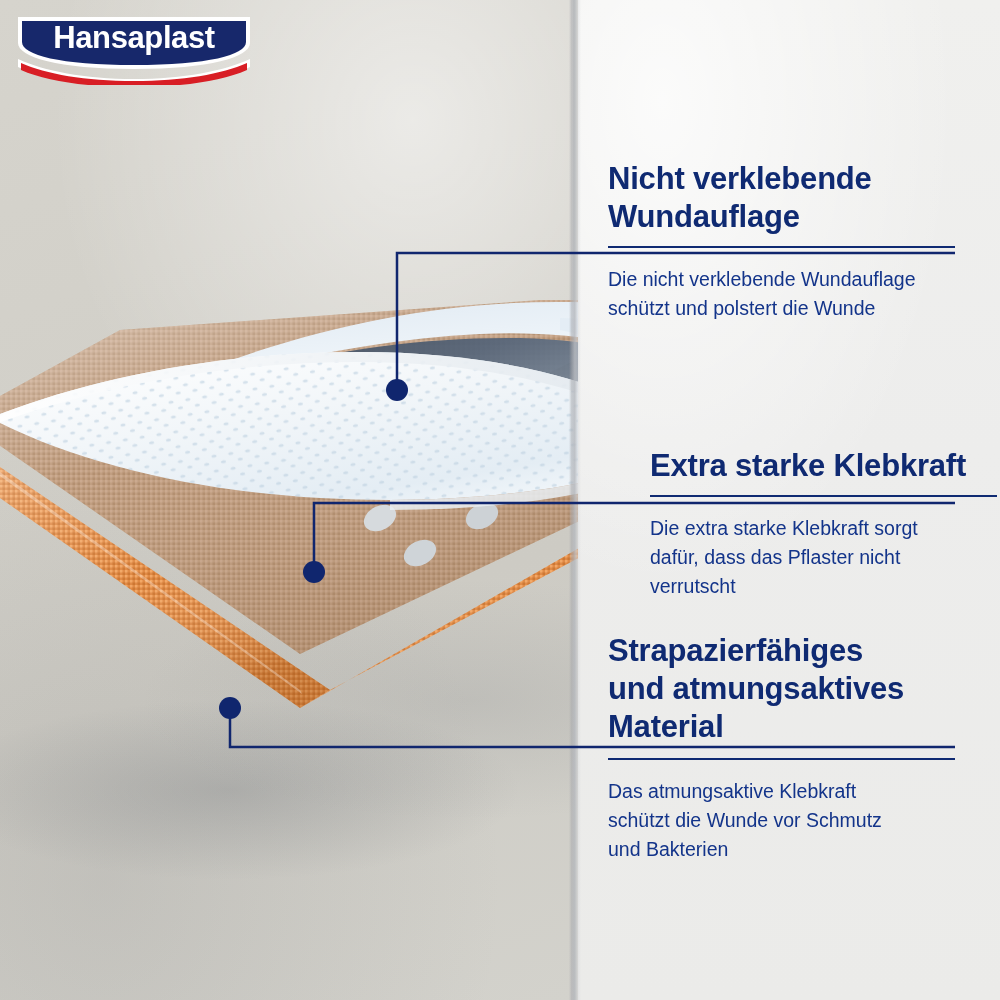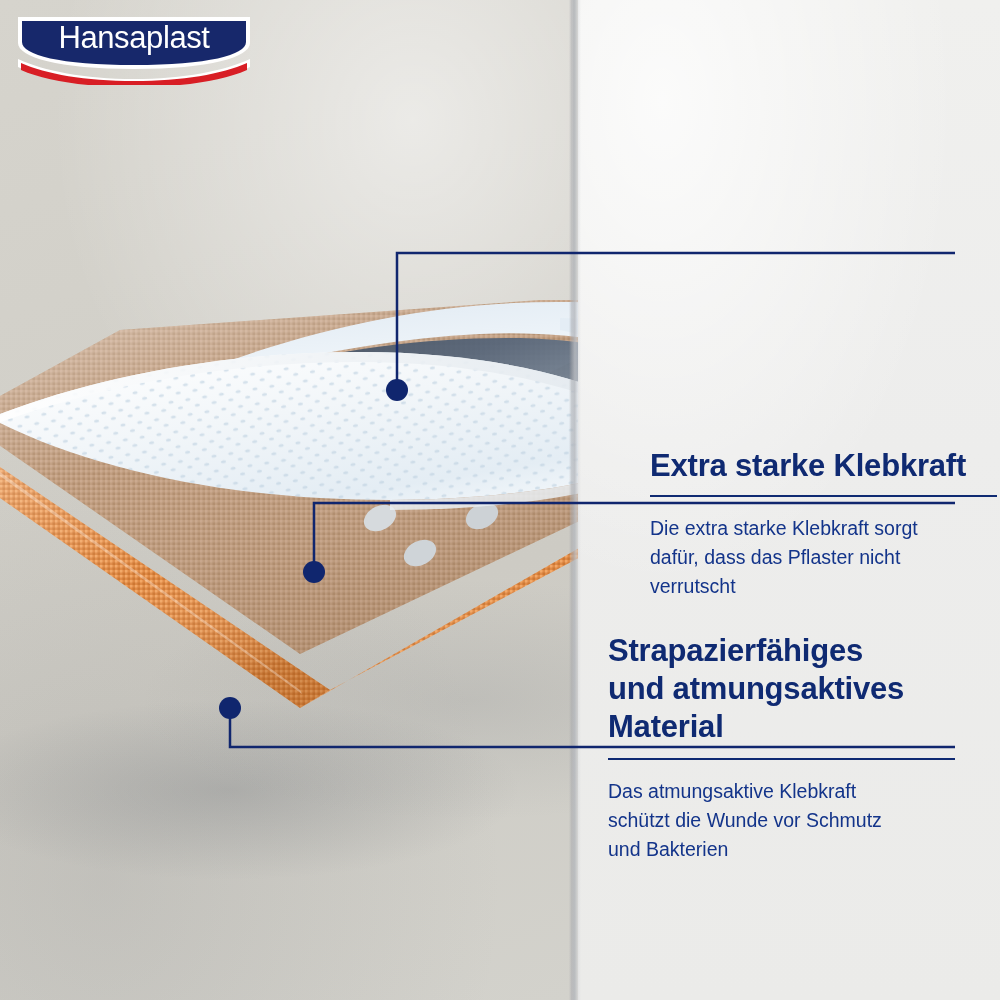--- a/index.html
+++ b/index.html
@@ -67,21 +67,21 @@
   }
   .logo-wordmark {
     position: absolute;
     left: 0; top: 0;
     width: 240px; height: 52px;
     display: flex;
     align-items: center;
     justify-content: center;
     color: #ffffff;
     font-size: 31px;
-    font-weight: 400;
+    font-weight: 700;
     letter-spacing: -0.4px;
     padding-bottom: 3px;
     box-sizing: border-box;
   }
 
   
   .connectors {
     position: absolute;
     left: 0; top: 0;
     width: 1000px; height: 1000px;
@@ -281,20 +281,27 @@
         <path d="M 230,708 L 230,747 L 955,747"></path>
       </g>
       <g fill="#10266e">
         <circle cx="397" cy="390" r="11"></circle>
         <circle cx="314" cy="572" r="11"></circle>
         <circle cx="230" cy="708" r="11"></circle>
       </g>
     </svg>
   </div>
 
+  <div class="callout" id="callout-1">
+    <h2>Nicht verklebende
+Wundauflage</h2>
+    <div class="rule"></div>
+    <p>Die nicht verklebende Wundauflage
+schützt und polstert die Wunde</p>
+  </div>
 
   <div class="callout" id="callout-2">
     <h2>Extra starke Klebkraft</h2>
     <div class="rule"></div>
     <p>Die extra starke Klebkraft sorgt
 dafür, dass das Pflaster nicht
 verrutscht</p>
   </div>
 
   <div class="callout" id="callout-3">

